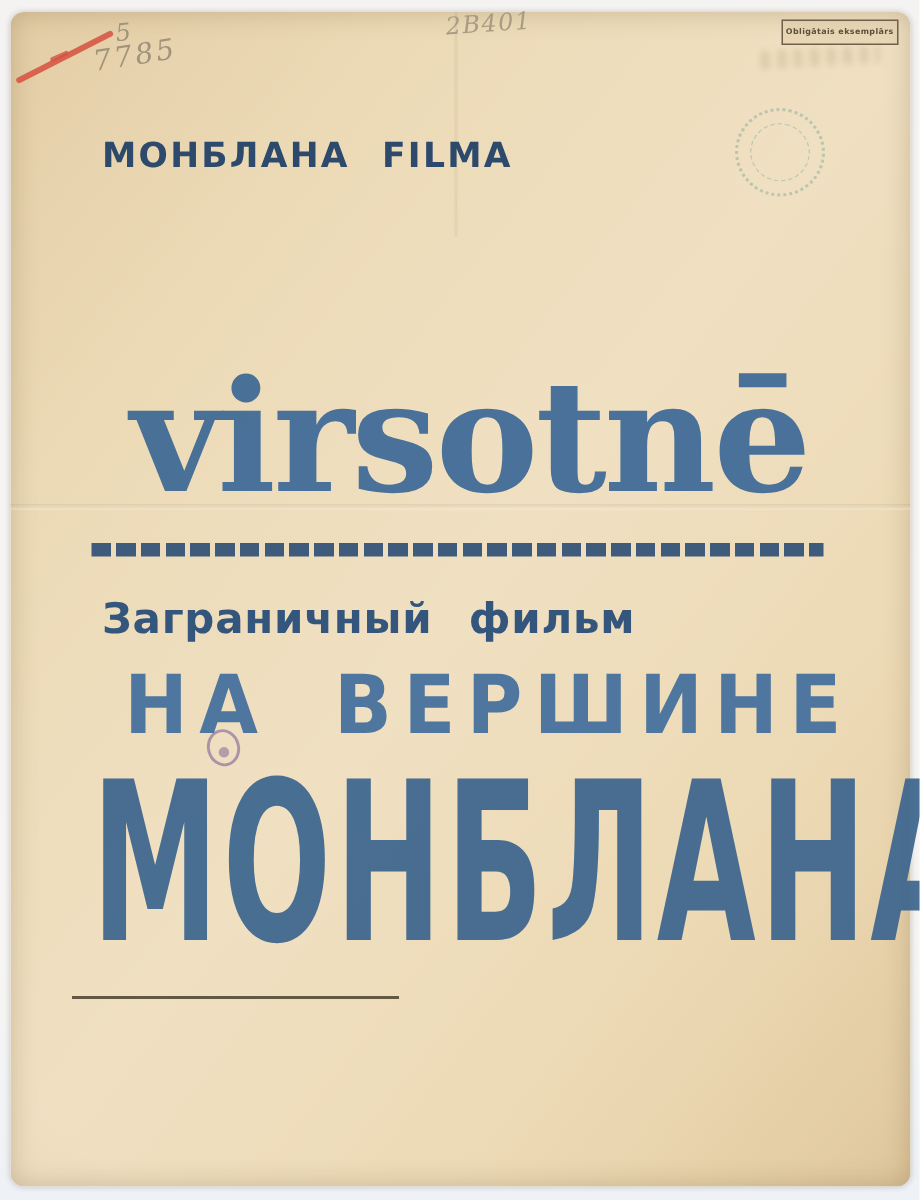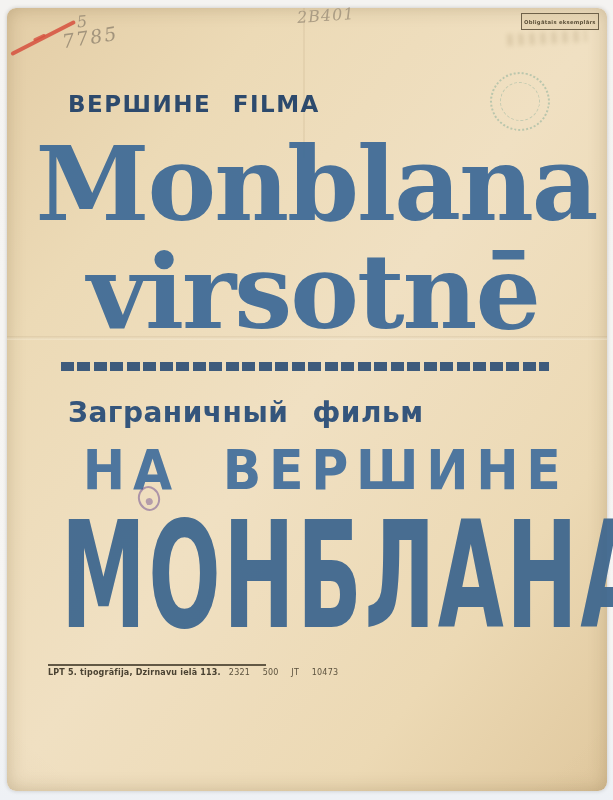--- a/index.html
+++ b/index.html
@@ -86,29 +86,25 @@
   <div class="abs pencil hw-7785">7785</div>
   <div class="abs pencil hw-code">2В401</div>
 
   <div class="abs stamp-box">
     <span>Obligātais eksemplārs</span>
   </div>
   <div class="abs bleed-smudge"></div>
 
   <div class="abs round-stamp"></div>
 
-  <div class="abs kicker-lv">ВЕРШИНЕ  FILMA</div>
-  <div class="abs title-lv title-lv1">Monblana</div>
+  <div class="abs kicker-lv">МОНБЛАНА  FILMA</div>
   <div class="abs title-lv title-lv2">virsotnē</div>
 
   <div class="abs divider"></div>
 
   <div class="abs kicker-ru">Заграничный  фильм</div>
   <div class="abs title-ru1">НА ВЕРШИНЕ</div>
   <div class="abs title-ru2">МОНБЛАНА</div>
   <div class="abs ink-blot"></div>
 
   <div class="abs imprint-rule"></div>
-  <div class="abs imprint">
-    <span>LPT 5. tipogrāfija, Dzirnavu ielā 113.</span><span class="nums">2321   500   JT 10473</span>
-  </div>
 
 </div>
 
 </body></html>

